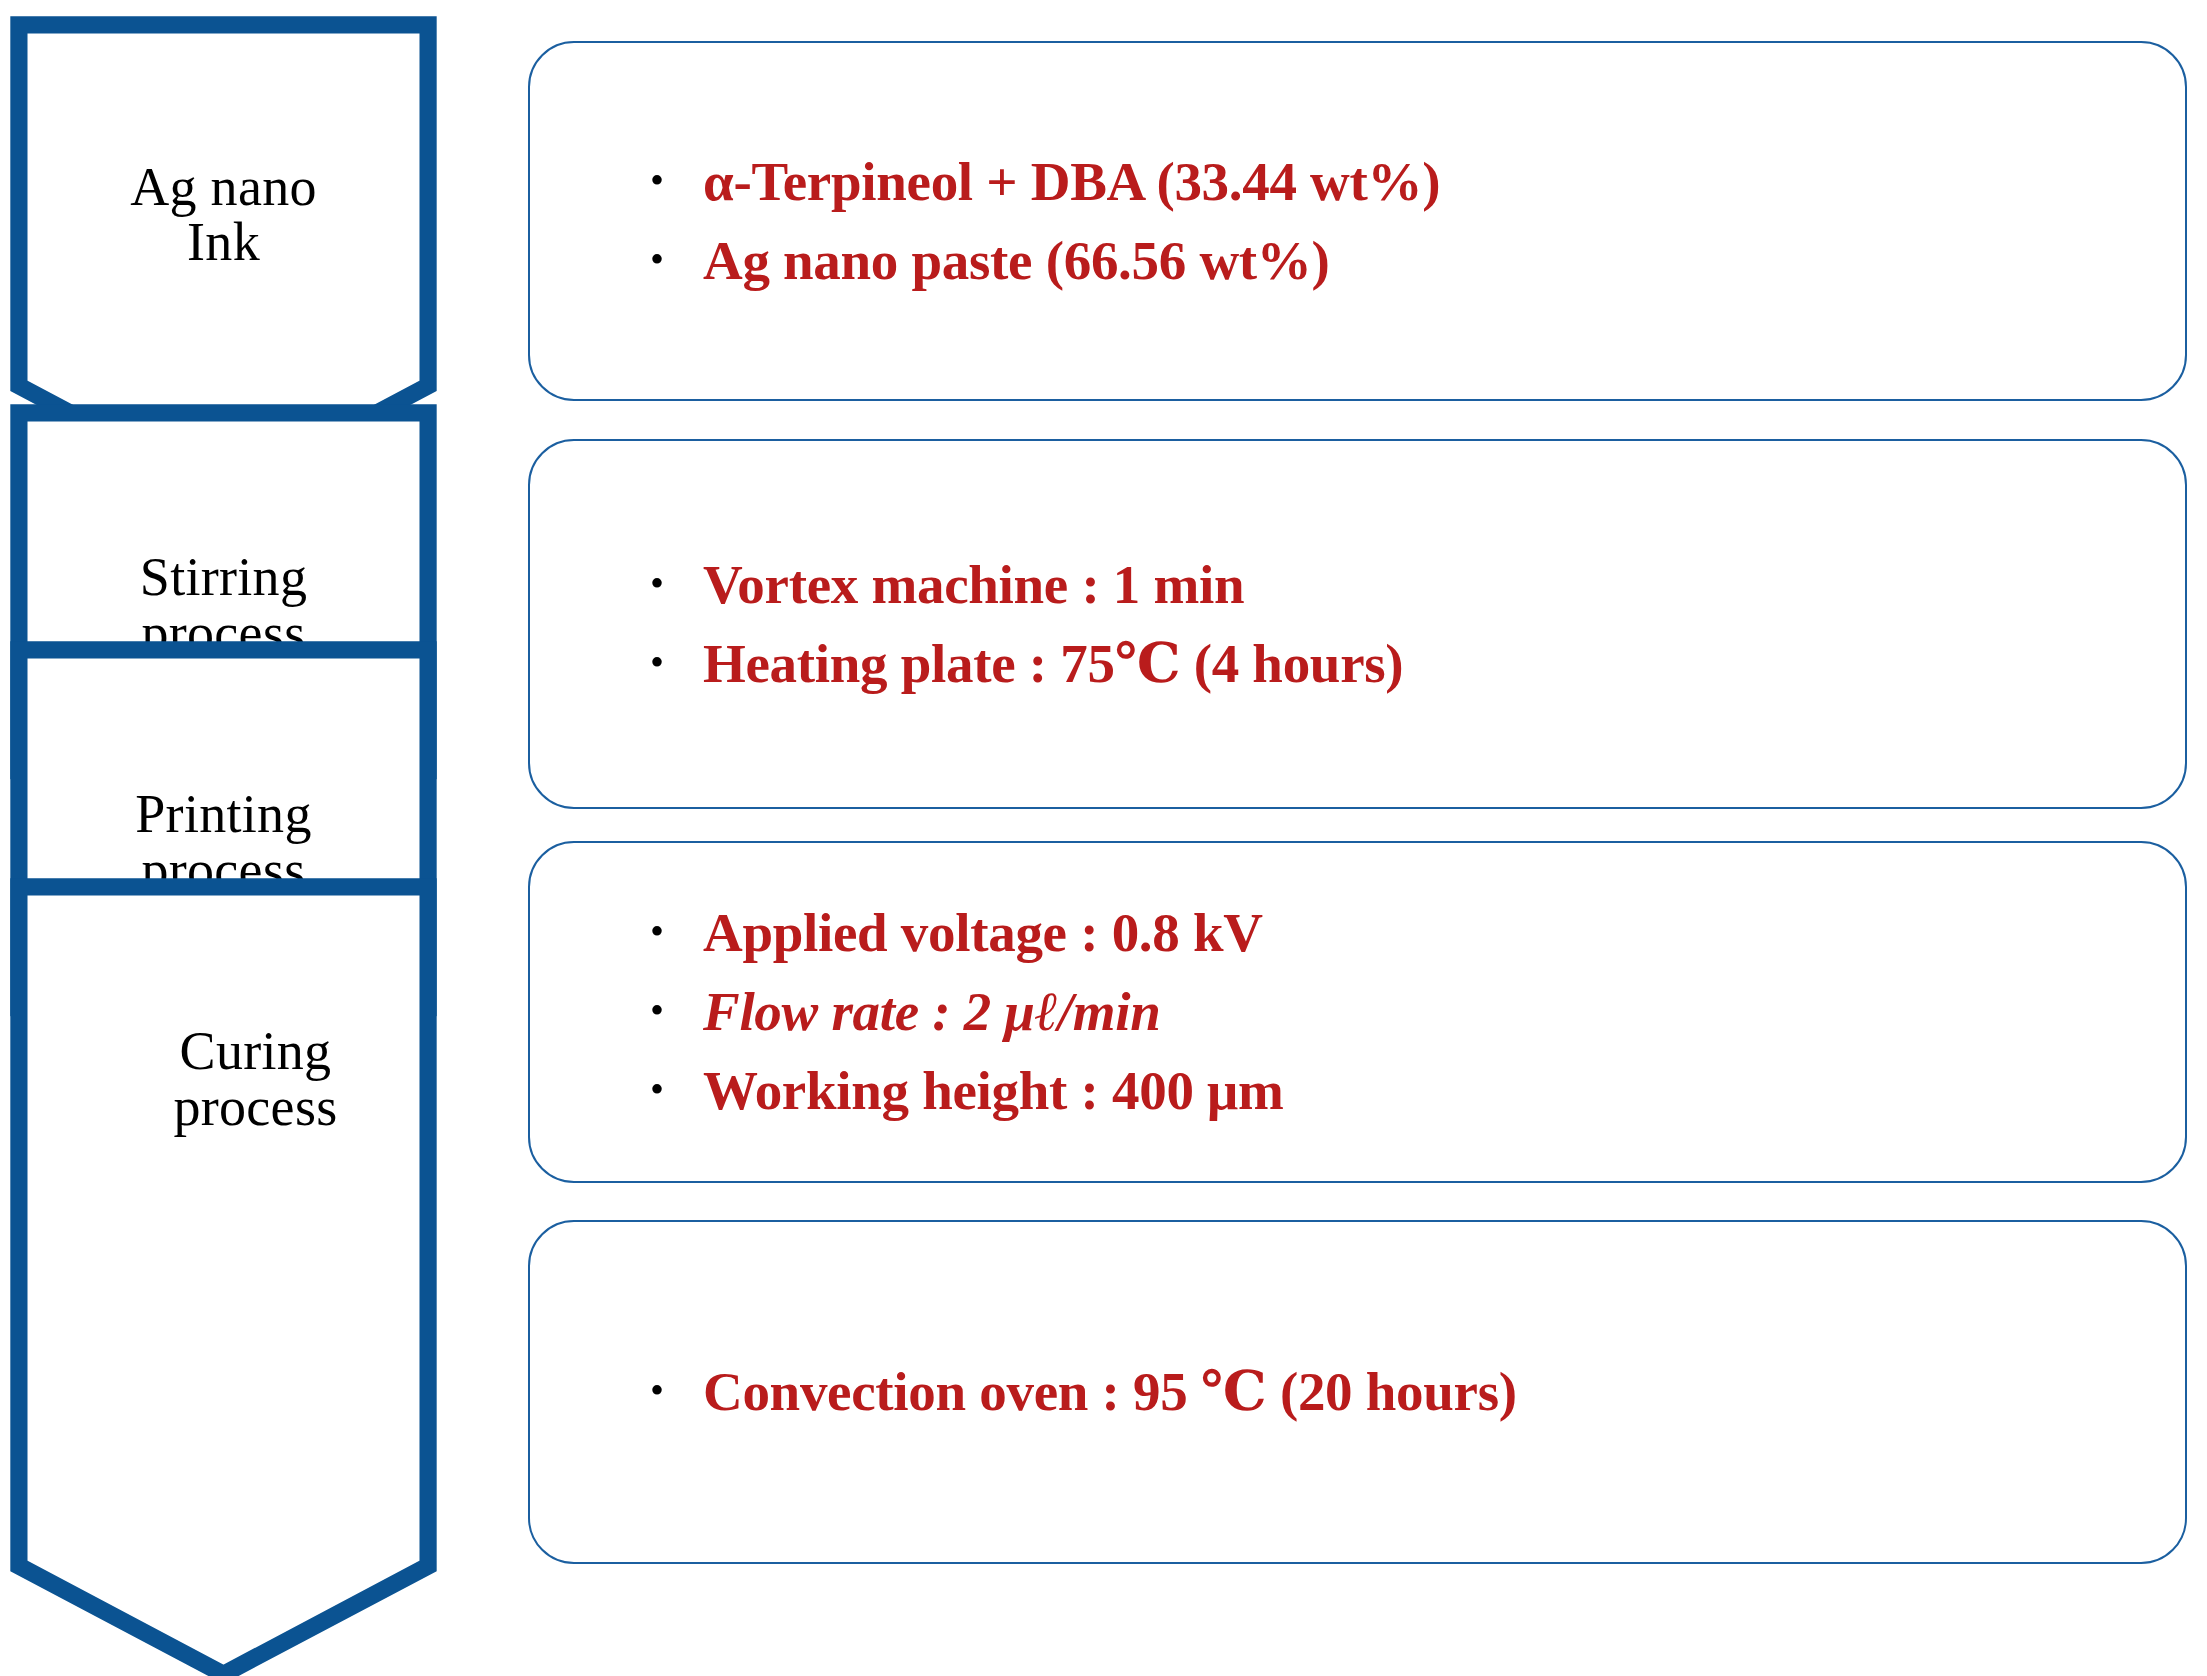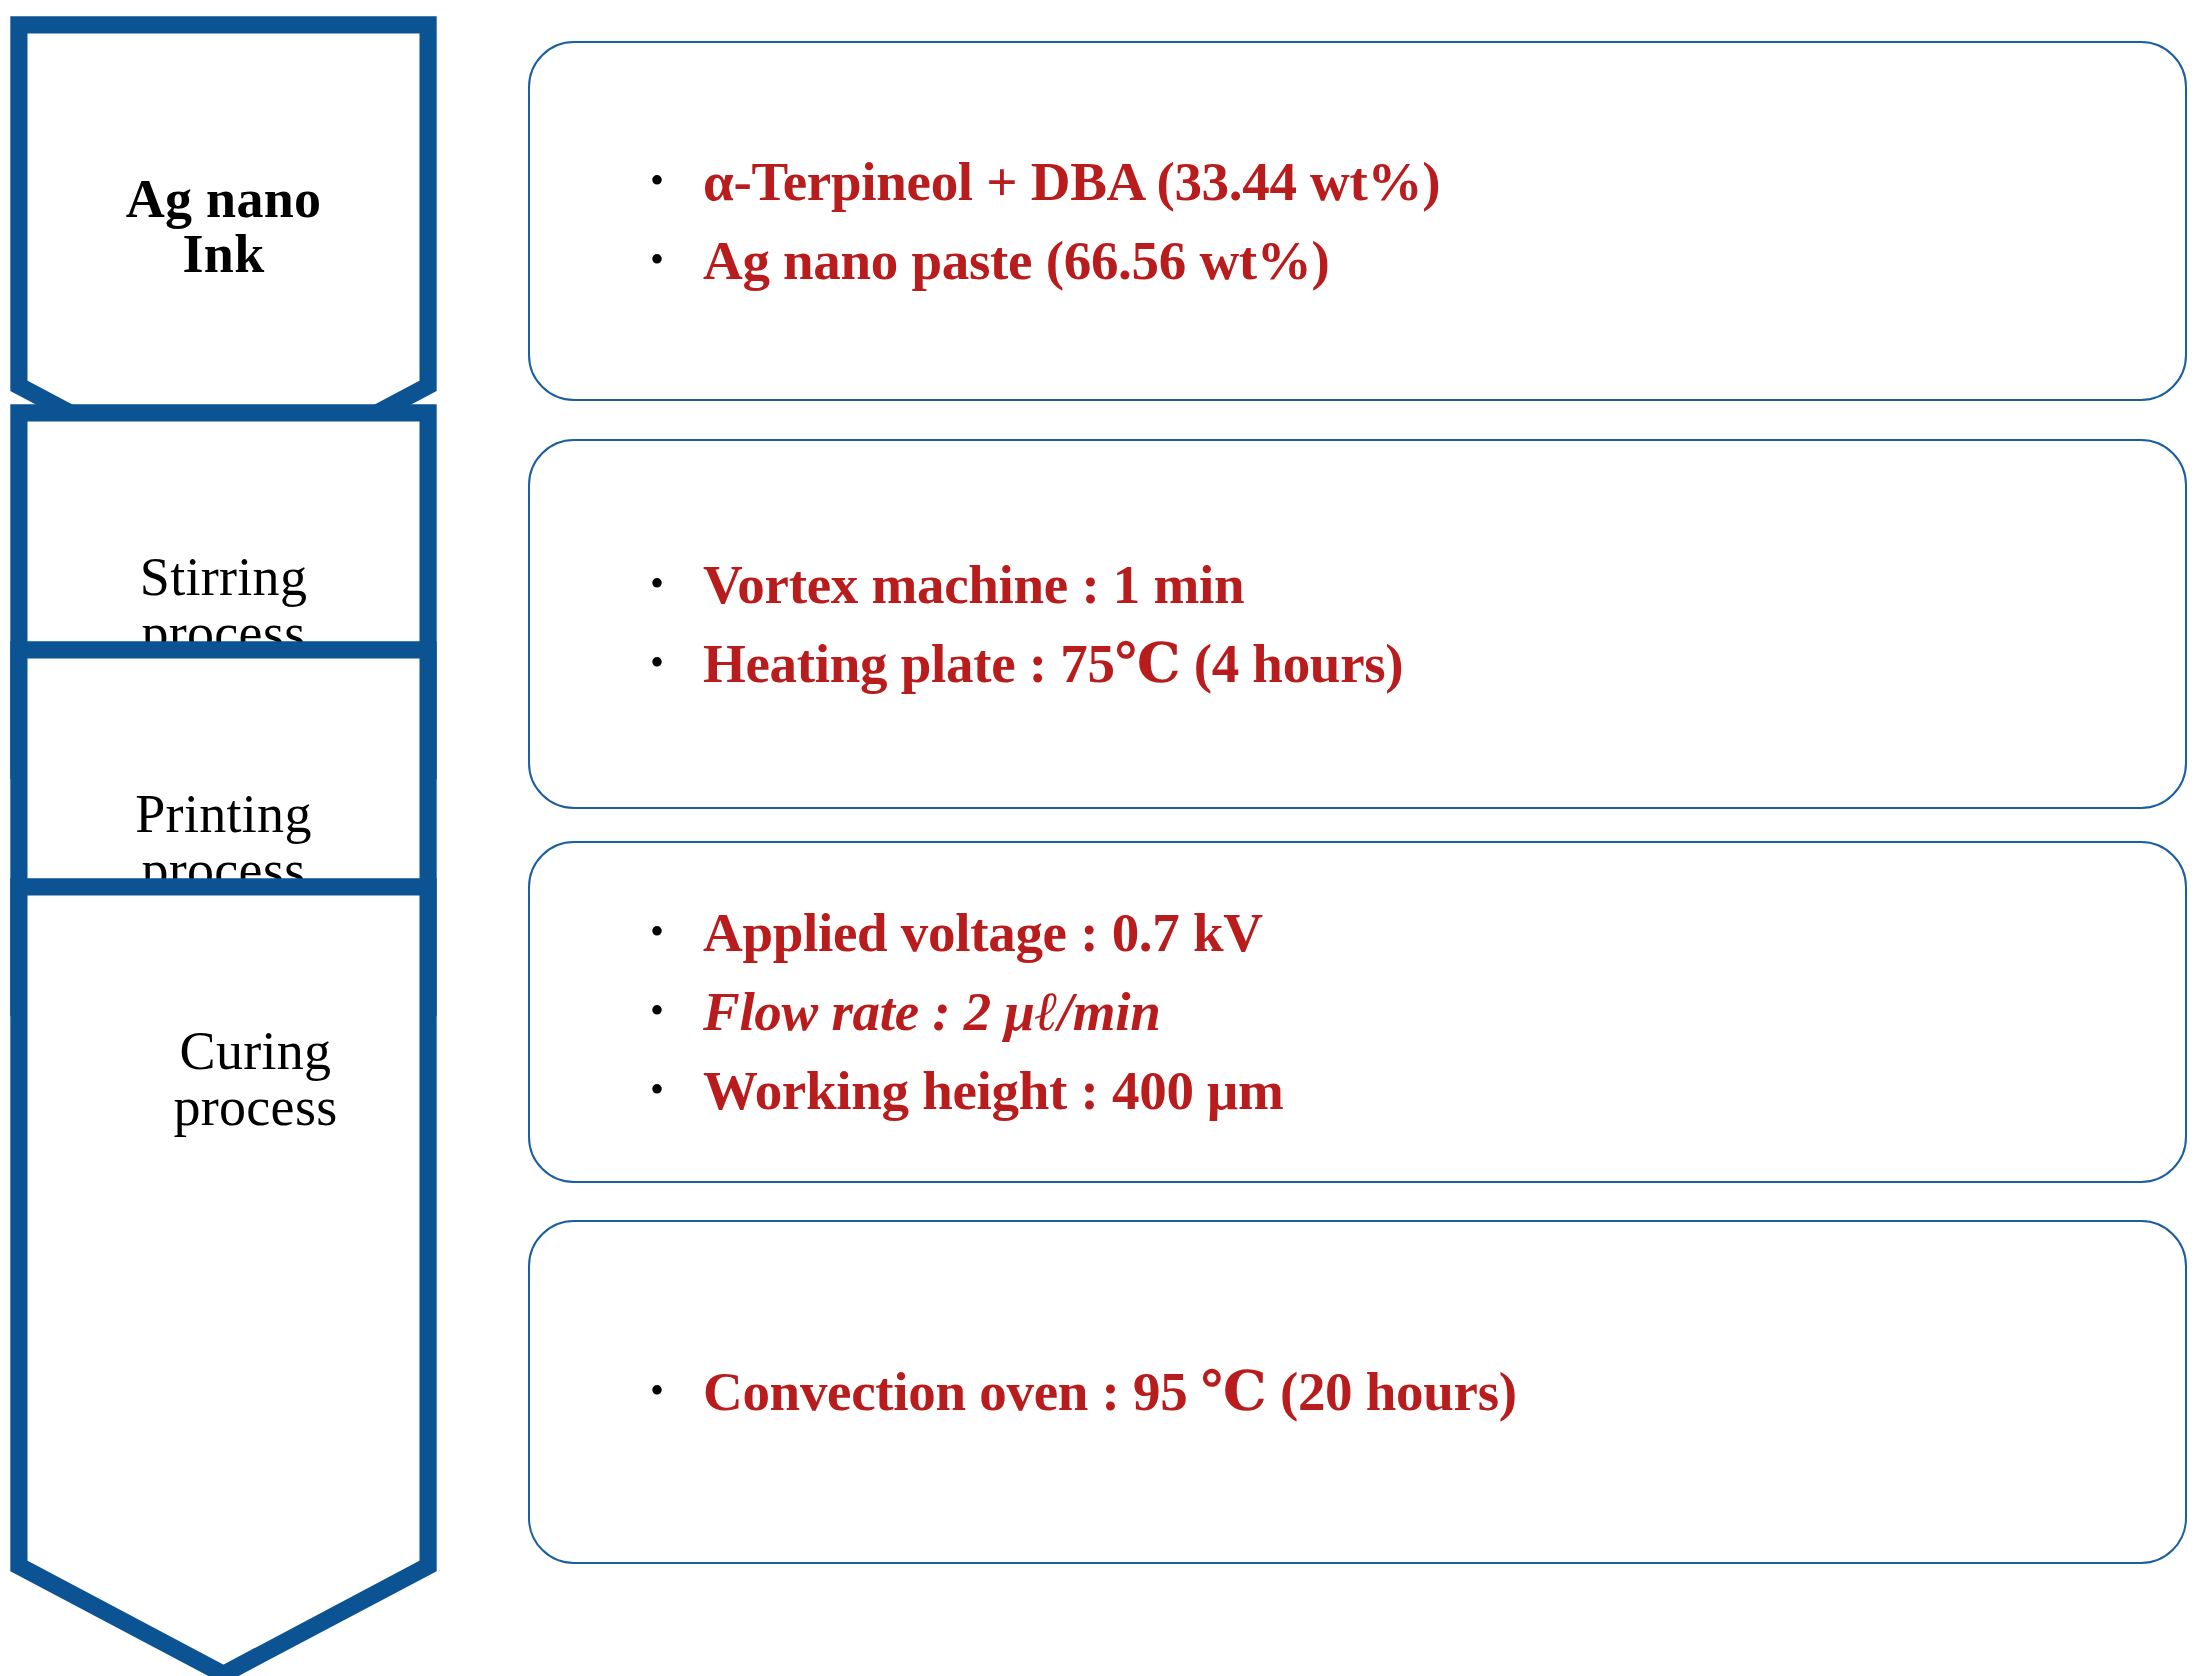--- a/index.html
+++ b/index.html
@@ -99,21 +99,21 @@
 <body>
 
 <div id="canvas">
 
   <div id="chevron-column">
 
     <div class="chevron-stage" style="top:15.5px; height:482px;">
       <svg width="447" height="482" viewBox="0 0 520 560">
         <polygon points="22,10 498,10 498,430 260,556 22,430" fill="#ffffff" stroke="#0B5392" stroke-width="20" stroke-linejoin="miter"></polygon>
       </svg>
-      <div class="chevron-label" style="top:156px;font-weight:bold;">Ag nano
+      <div class="chevron-label" style="top:144px;">Ag nano
 Ink</div>
     </div>
 
     <div class="chevron-stage" style="top:404px; height:482px;">
       <svg width="447" height="482" viewBox="0 0 520 560">
         <polygon points="22,10 498,10 498,430 260,556 22,430" fill="#ffffff" stroke="#0B5392" stroke-width="20" stroke-linejoin="miter"></polygon>
       </svg>
       <div class="chevron-label" style="top:146px;">Stirring
 process</div>
     </div>
@@ -158,21 +158,21 @@
         <span class="bullet-dot">•</span>
         <span class="bullet-text">Heating plate : 75℃ (4 hours)</span>
       </div>
     </div>
   </div>
 
   <div class="detail-panel" style="left:528px; top:841px; width:1659px; height:342px;">
     <div class="panel-body">
       <div class="bullet-row">
         <span class="bullet-dot">•</span>
-        <span class="bullet-text">Applied voltage : 0.7 kV</span>
+        <span class="bullet-text">Applied voltage : 0.8 kV</span>
       </div>
       <div class="bullet-row">
         <span class="bullet-dot">•</span>
         <span class="bullet-text ital">Flow rate : 2 μℓ/min</span>
       </div>
       <div class="bullet-row">
         <span class="bullet-dot">•</span>
         <span class="bullet-text">Working height : 400 μm</span>
       </div>
     </div>

